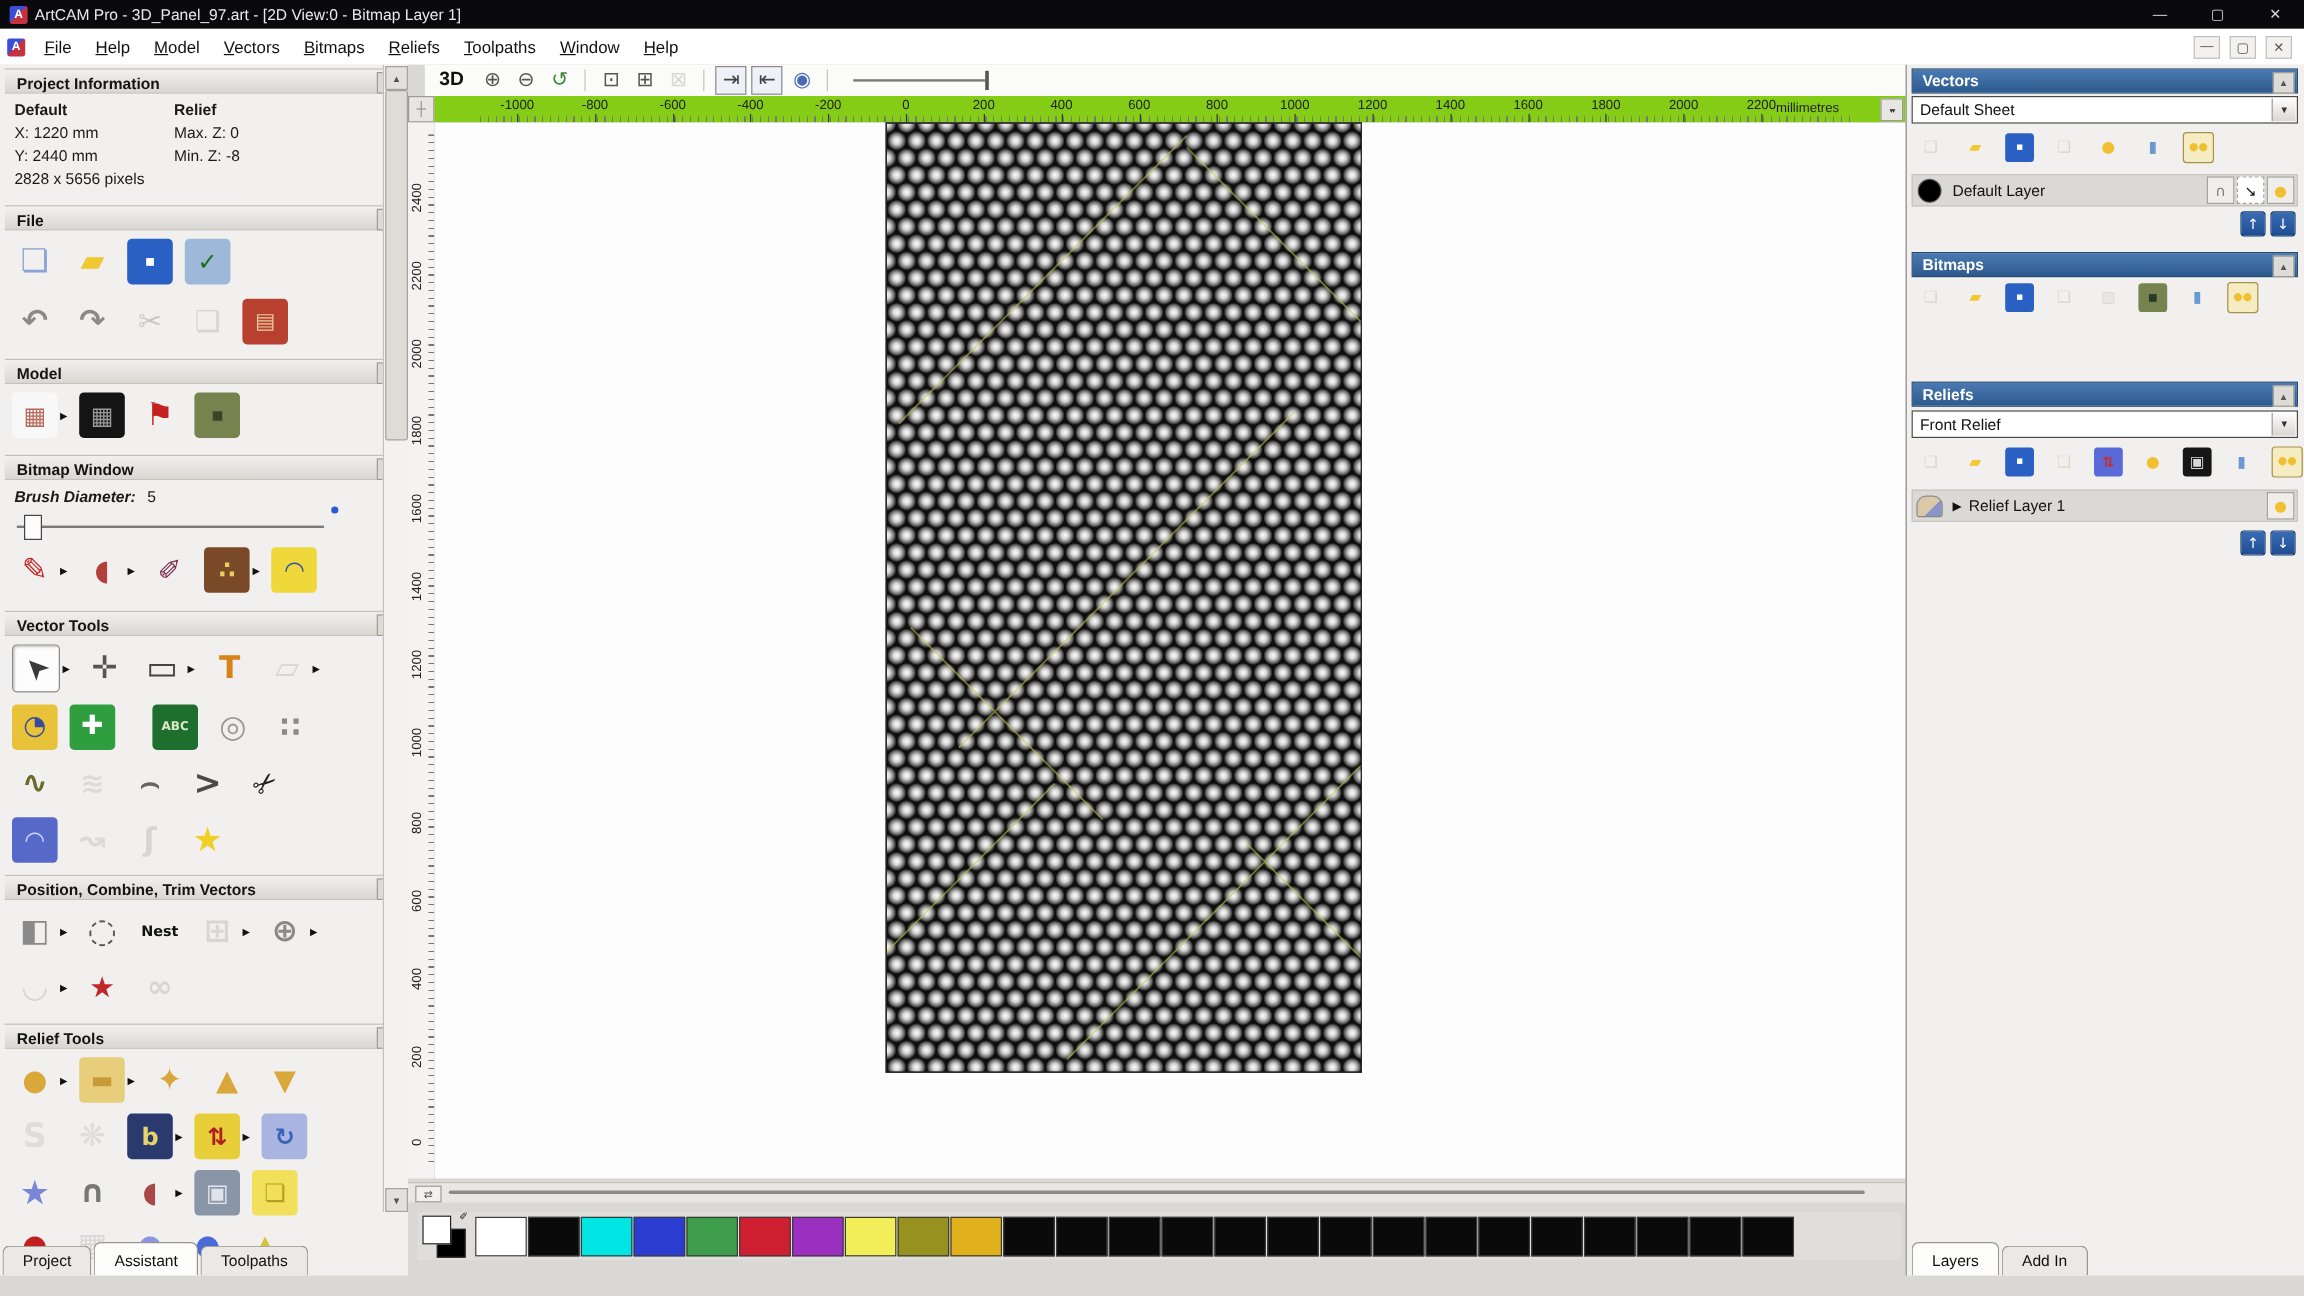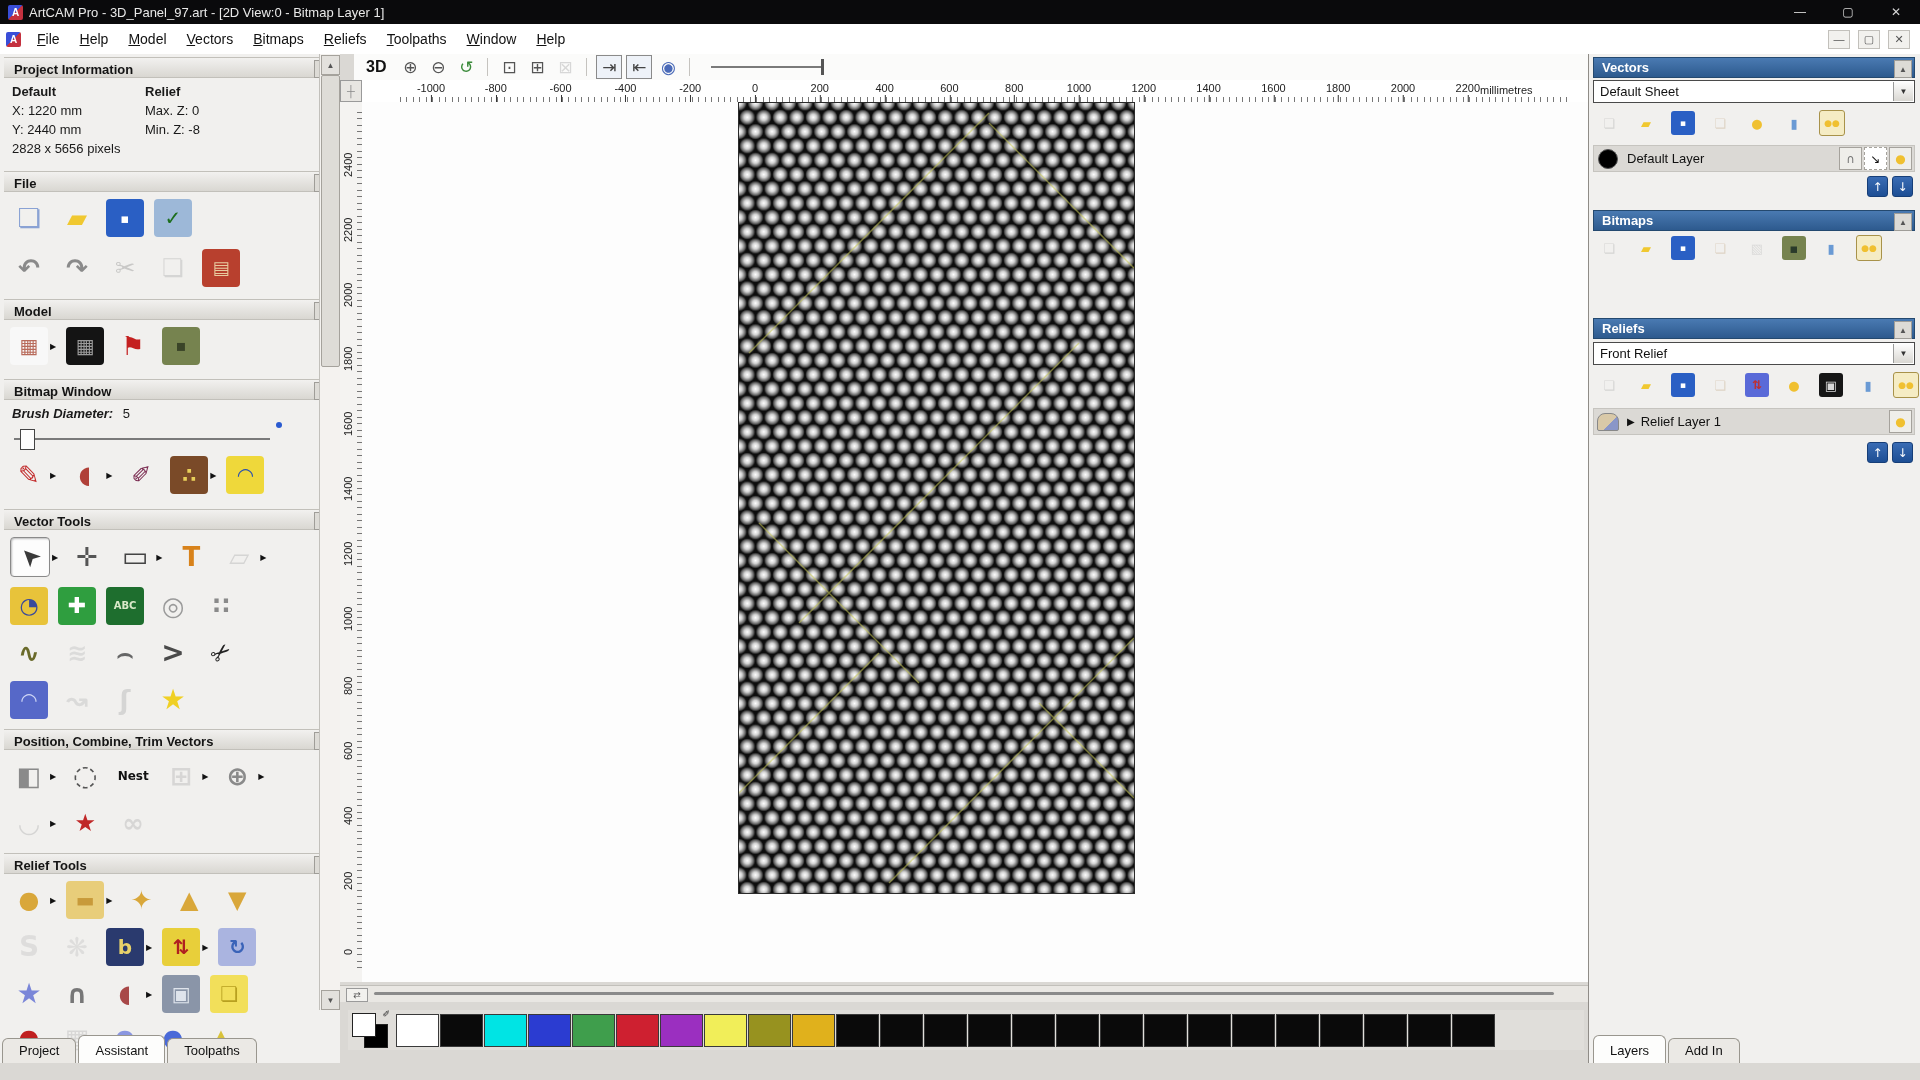--- a/index.html
+++ b/index.html
@@ -62,21 +62,21 @@
   .bluedot{position:absolute;width:6px;height:6px;background:#2a5ad0;border-radius:50%;}
   
   .canvaszone{position:absolute;left:340px;top:54px;width:1248px;height:1009px;background:#dad8d4;}
   .toolbar2d{position:absolute;left:14px;top:0;width:1248px;height:26px;background:#fbfbfa;border-bottom:2px solid #737373;
     display:flex;align-items:center;font-size:13px;}
   .t3d{font-weight:bold;font-size:16px;margin:0 10px 0 12px;color:#111;}
   .tbico{width:24px;height:22px;margin:0 2px;display:flex;align-items:center;justify-content:center;
     font-family:"DejaVu Sans", sans-serif;font-size:17px;}
   .tbico.pressed{border:1px solid #8a8a8a;background:#eef2f8;}
   .tbsep{width:1px;height:18px;background:#c5c3bf;margin:0 7px;}
-  .hruler{position:absolute;left:0;top:26px;width:1248px;height:22px;background:#ffffff;border-bottom:1px solid #9a9a9a;font-size:11px;color:#222;padding-left:28px;}
+  .hruler{position:absolute;left:0;top:26px;width:1248px;height:22px;background:#84cc16;border-bottom:1px solid #9a9a9a;font-size:11px;color:#222;}
   .hruler .minor{position:absolute;left:60px;right:46px;bottom:0;height:5px;
     background:repeating-linear-gradient(to right,#777 0 1px,transparent 1px 6.48px);}
   .htick{position:absolute;top:2px;transform:translateX(-50%);}
   .htick::after{content:"";position:absolute;left:50%;top:13px;height:7px;border-left:1px solid #333;}
   .hunits{position:absolute;top:4px;font-size:11px;color:#222;}
   .chevbtn{position:absolute;right:2px;top:2px;width:17px;height:17px;border:1px solid #9a9a9a;background:#e8e6e2;
     font-size:6px;color:#333;display:flex;align-items:center;justify-content:center;letter-spacing:-1px;}
   .vruler{position:absolute;left:0;top:48px;width:22px;height:880px;background:#f4f3f1;border-right:1px solid #9a9a9a;font-size:11px;color:#222;}
   .vruler .minor{position:absolute;top:10px;bottom:10px;right:0;width:5px;
     background:repeating-linear-gradient(to bottom,#777 0 1px,transparent 1px 6.48px);}
@@ -330,21 +330,21 @@
           <div class="tool" style="background: rgb(232, 195, 58);">
             <span style="color: rgb(58, 74, 156); font-size: 22px;">◔</span>
           </div>
         </div>
         <div class="toolwrap">
           <div class="tool" style="background: rgb(47, 158, 63);">
             <span style="color: rgb(255, 255, 255); font-size: 22px;">✚</span>
           </div>
         </div>
         <div class="toolwrap">
-          <div class="tool" style="background: rgb(30, 110, 46);">
+          <div class="tool" style="background: rgb(30, 110, 46); margin-left: 21px;">
             <span style="color: rgb(216, 232, 200); font-size: 10px;">ABC</span>
           </div>
         </div>
         <div class="toolwrap">
           <div class="tool">
             <span style="color: rgb(154, 154, 154); font-size: 26px;">◎</span>
           </div>
         </div>
         <div class="toolwrap">
           <div class="tool">

